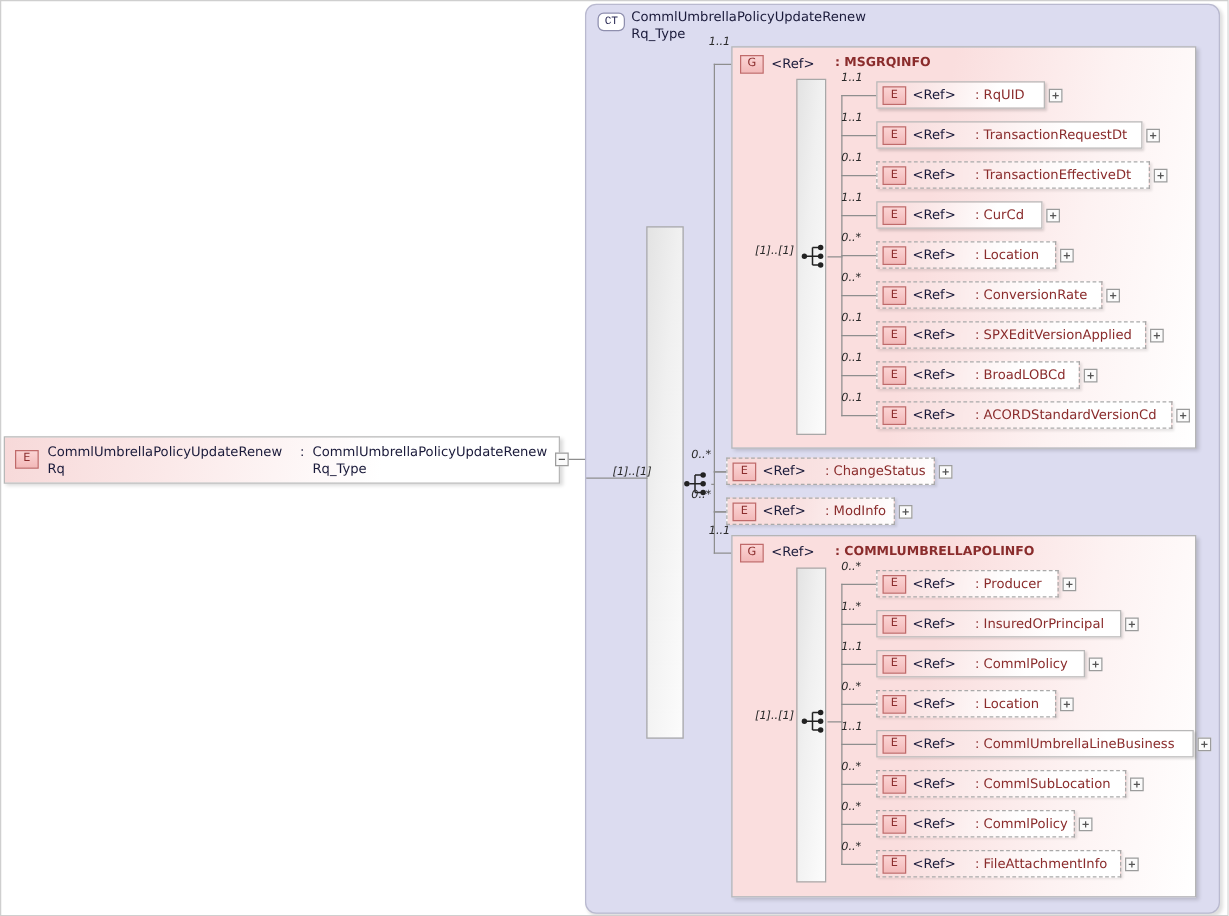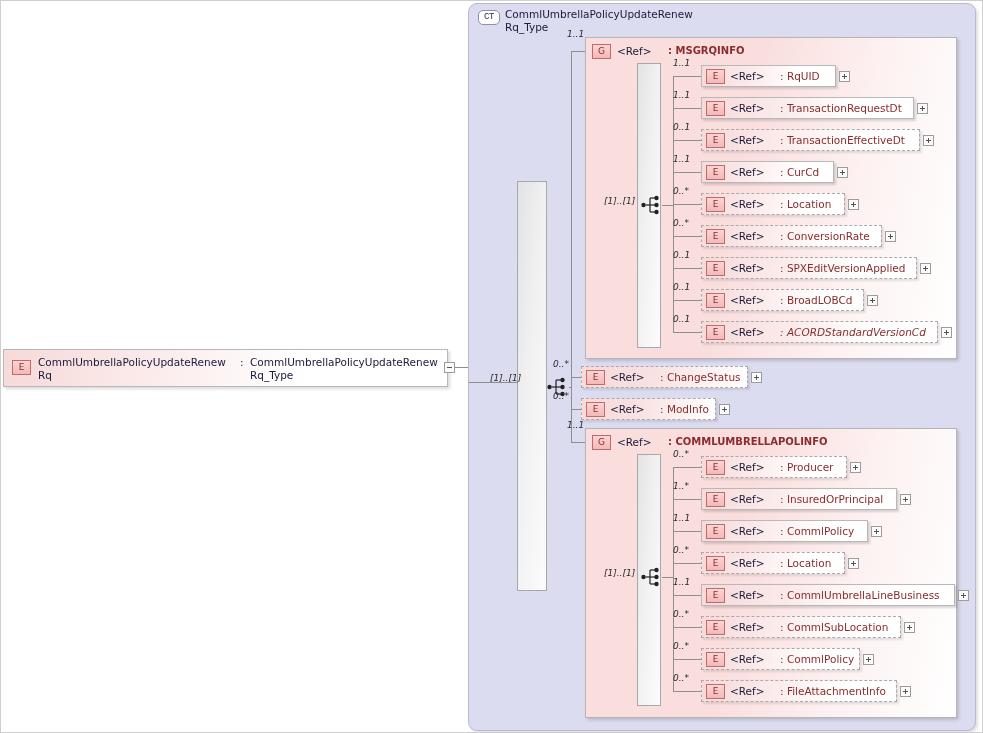--- a/index.html
+++ b/index.html
@@ -330,21 +330,21 @@
         <div class="e-badge">E</div>
         <div class="e-ref">&lt;Ref&gt;</div>
         <div class="e-name" style="left: 78px;">: BroadLOBCd</div>
       </div>
       <div class="plus" style="left: 866px; top: 294px;"></div>
       <div class="hline" style="left: 672px; top: 331px; width: 28px;"></div>
       <div class="card" style="left: 672px; top: 313px;">0..1</div>
       <div class="node optional" style="left: 700px; top: 320px; width: 237px;">
         <div class="e-badge">E</div>
         <div class="e-ref">&lt;Ref&gt;</div>
-        <div class="e-name" style="left: 78px; font-style: italic;">: ACORDStandardVersionCd</div>
+        <div class="e-name" style="left: 78px;">: ACORDStandardVersionCd</div>
       </div>
       <div class="plus" style="left: 940px; top: 326px;"></div>
     </div>
 
   <div id="standalone-children">
       <div class="hline" style="left: 570px; top: 376px; width: 10px;"></div>
       <div class="card" style="left: 552px; top: 358px;">0..*</div>
       <div class="node optional tinted" style="left: 580px; top: 365px; width: 167px;">
         <div class="e-badge">E</div>
         <div class="e-ref">&lt;Ref&gt;</div>

